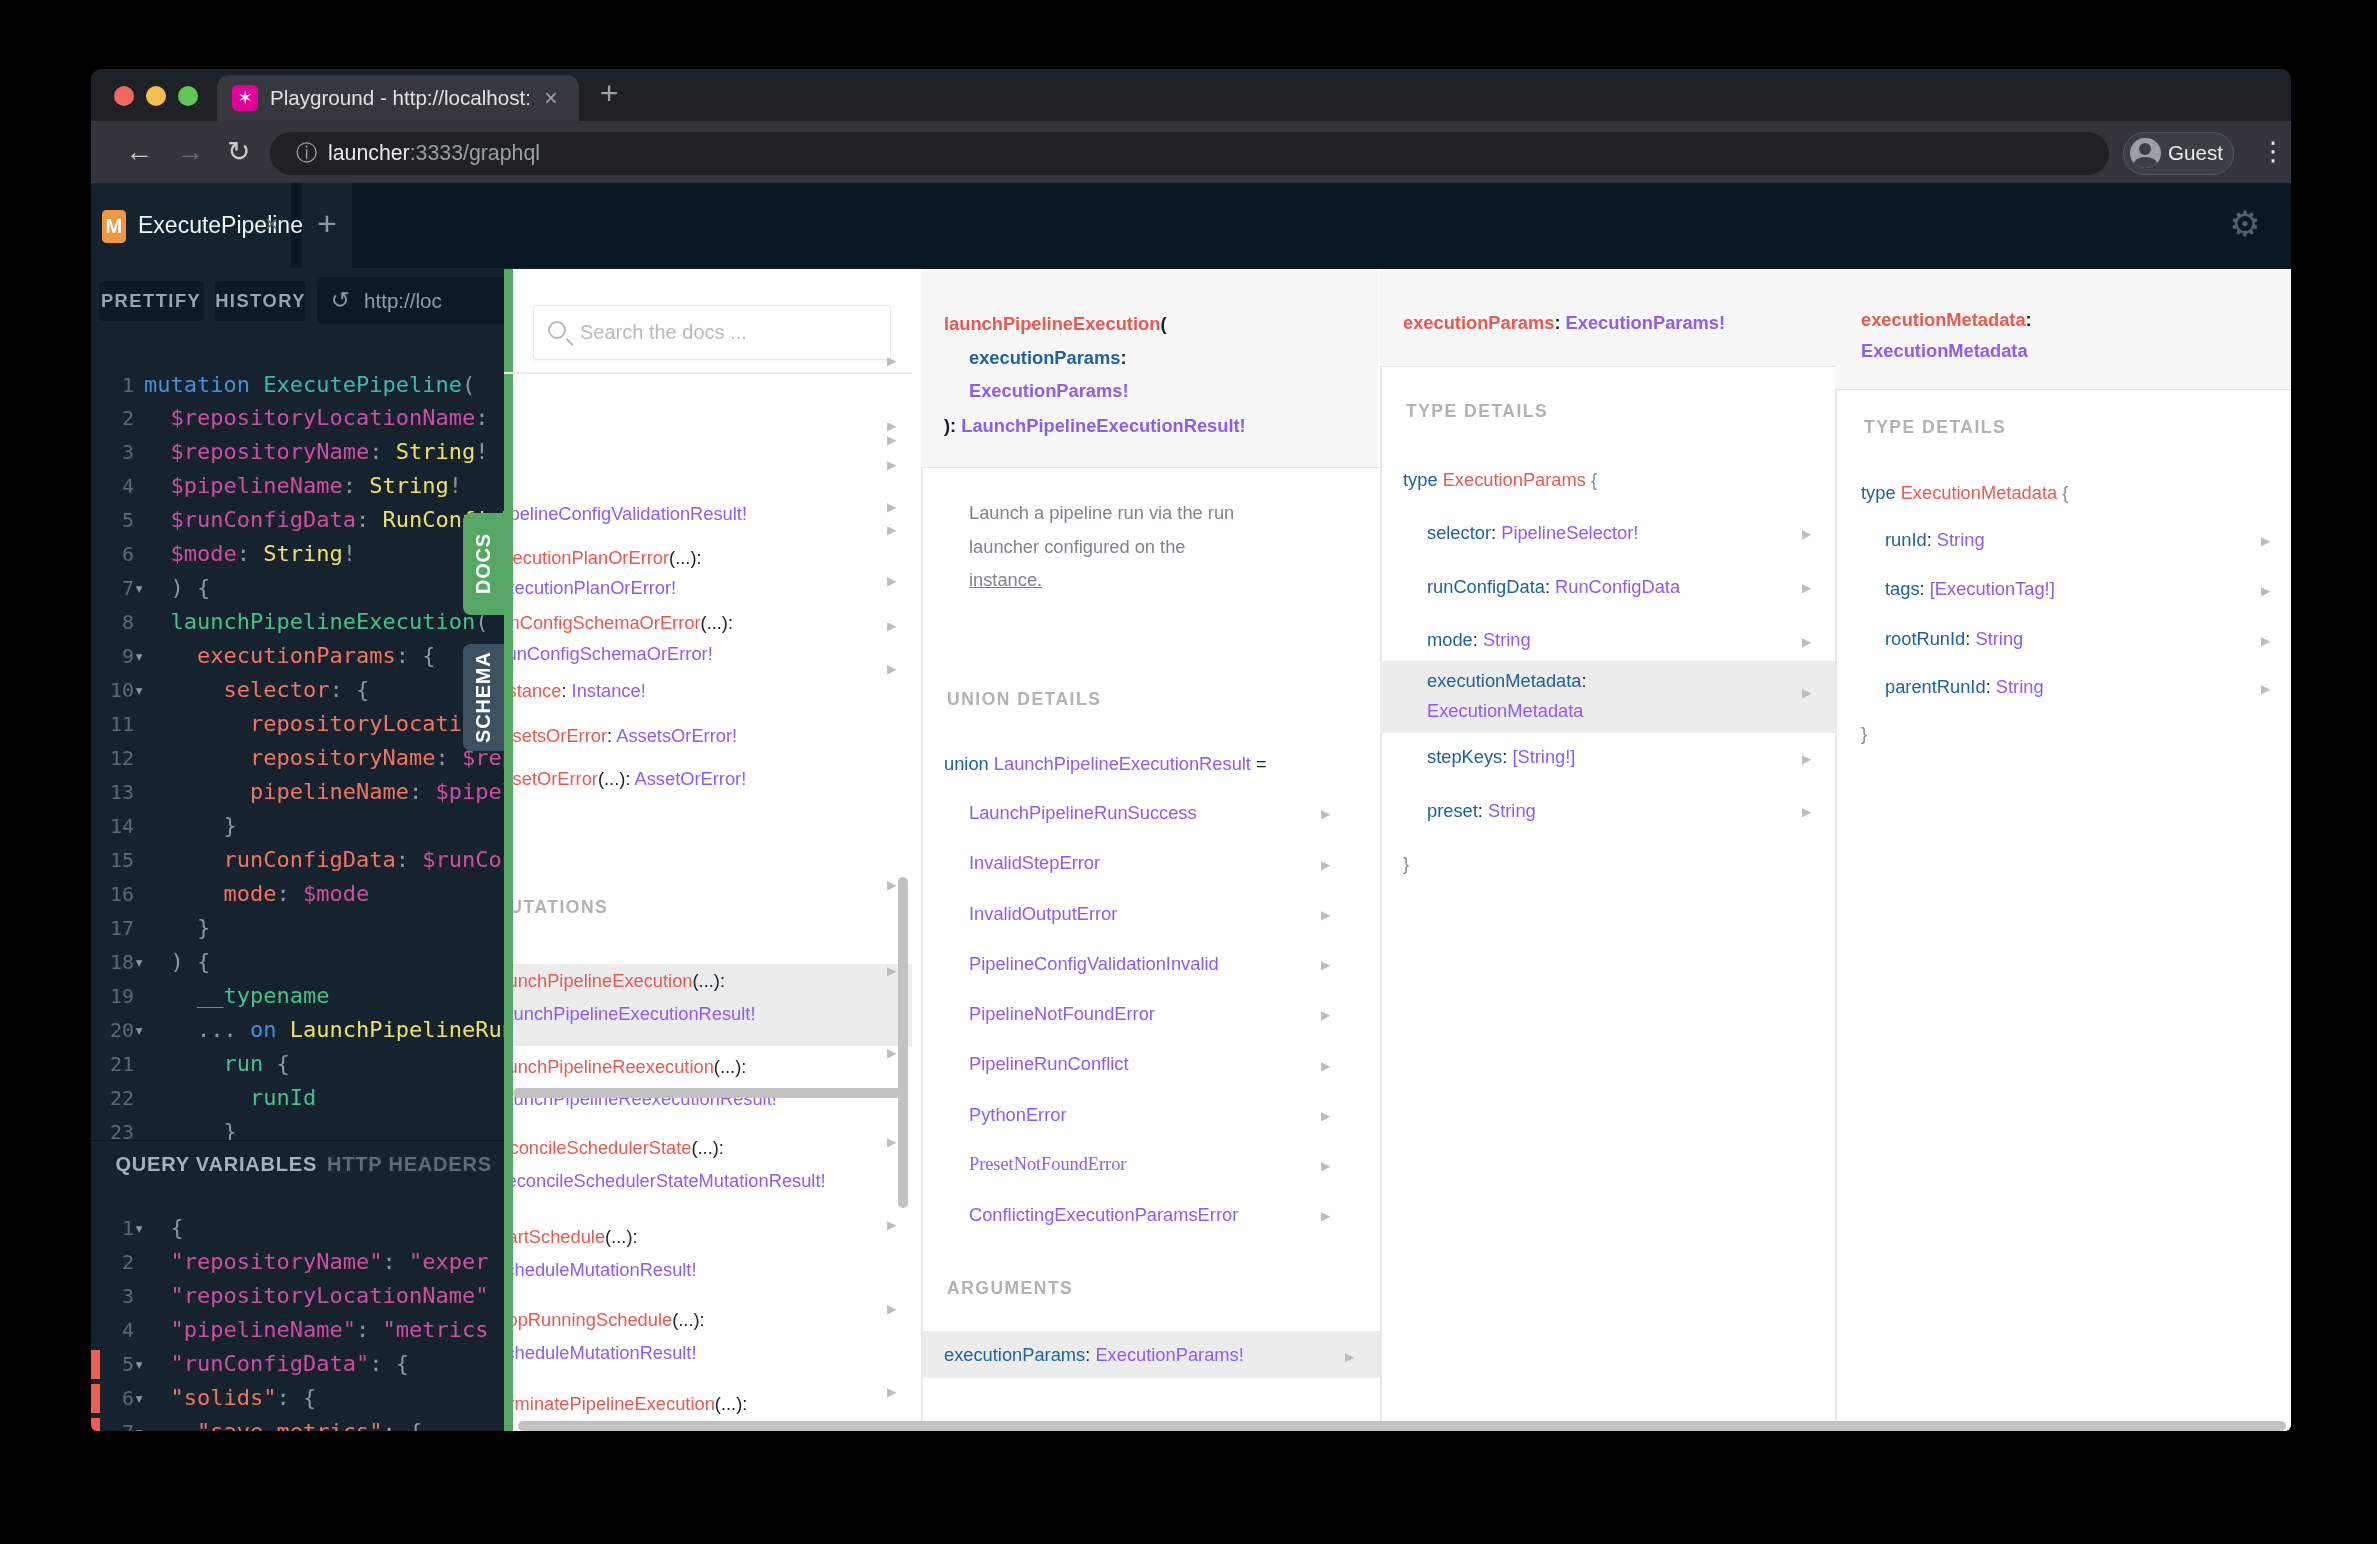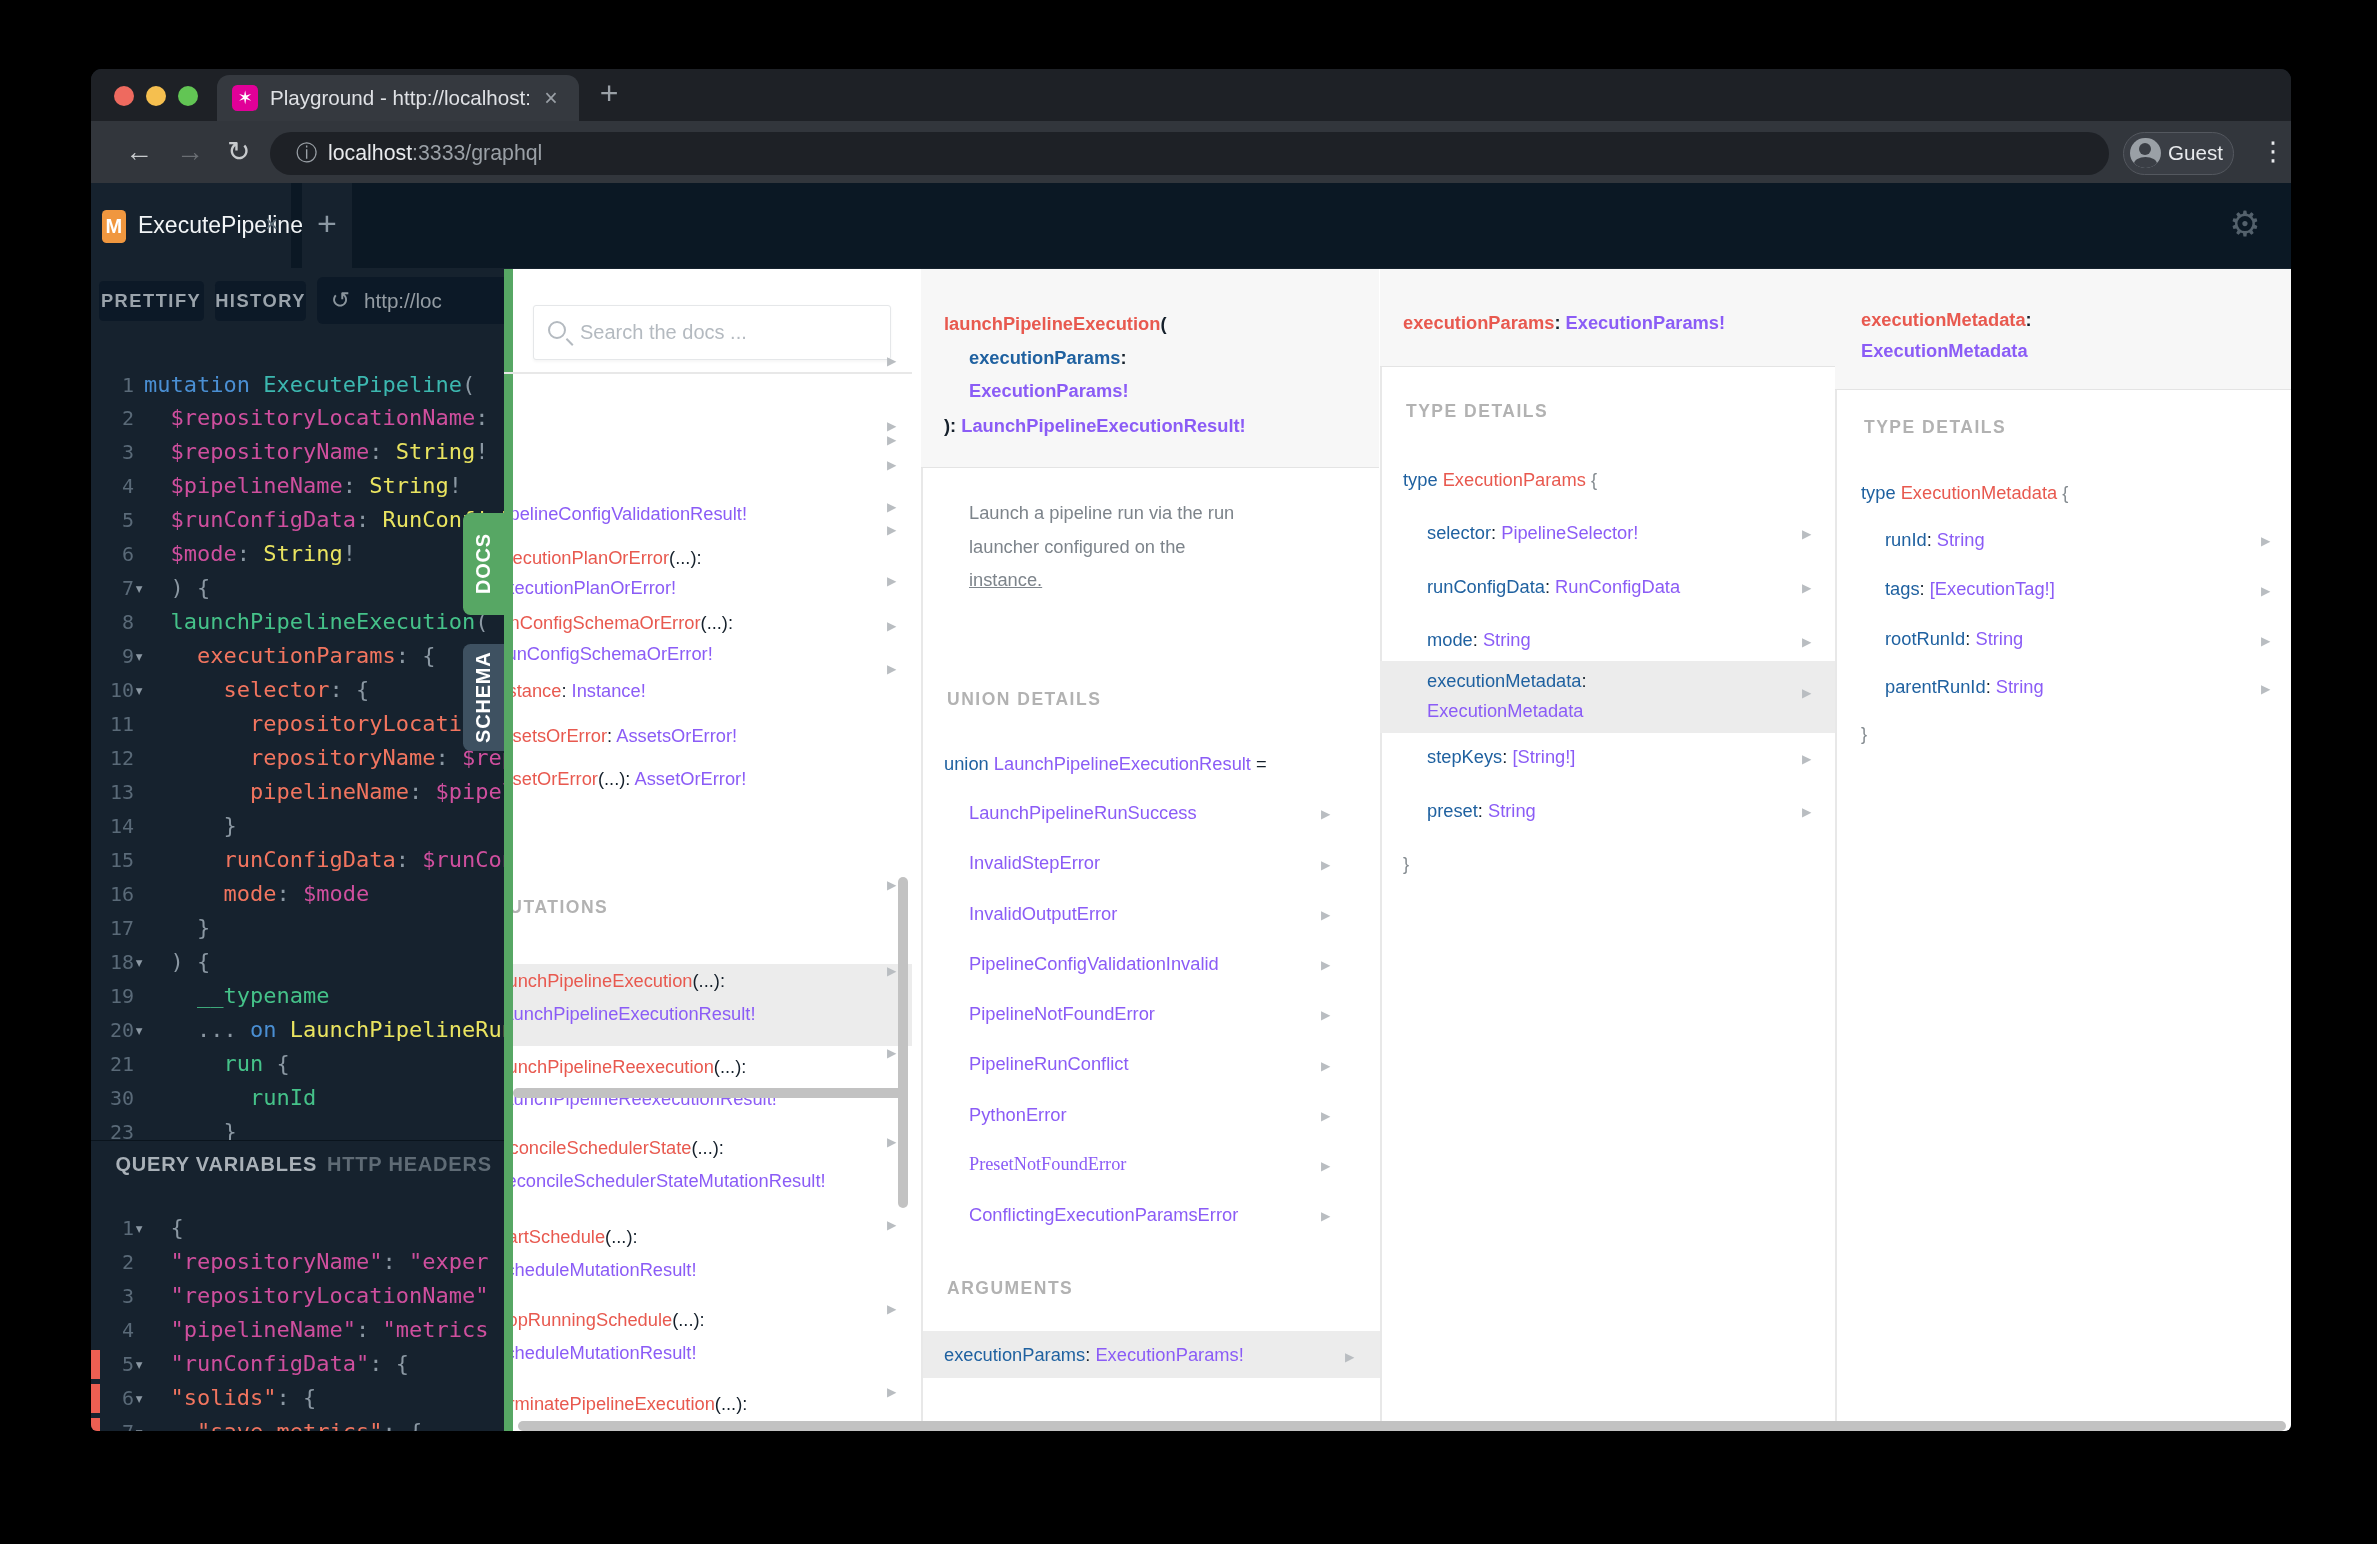--- a/index.html
+++ b/index.html
@@ -107,21 +107,21 @@
     </div>
     <div id="newtab">+</div>
   </div>
 
   <div id="toolbar">
     <div class="navic" style="left:34px">←</div>
     <div class="navic" style="left:85px;color:#6a6e73">→</div>
     <div class="navic" style="left:136px">↻</div>
     <div id="urlpill">
       <div id="info-icon">ⓘ</div>
-      <div id="urltext"><span>localhost</span><span class="mut">:3333/graphql</span></div>
+      <div id="urltext"><span>launcher</span><span class="mut">:3333/graphql</span></div>
     </div>
     <div id="guest">
       <div class="av"></div>
       <div class="gl">Guest</div>
     </div>
     <div id="kebab">⋮</div>
   </div>
 
   <div id="pg-header">
     <div id="doc-tab">
@@ -157,21 +157,21 @@
       <div class="code-line" style="top: 672px;"><span class="gut">12</span><span class="ct"><span class="sg-pl">        </span><span class="sg-fl">repositoryName</span><span class="sg-pn">:</span><span class="sg-pl"> </span><span class="sg-vr">$repositoryName</span></span></div>
       <div class="code-line" style="top: 706px;"><span class="gut">13</span><span class="ct"><span class="sg-pl">        </span><span class="sg-fl">pipelineName</span><span class="sg-pn">:</span><span class="sg-pl"> </span><span class="sg-vr">$pipelineName</span></span></div>
       <div class="code-line" style="top: 740px; padding-left: 28px;"><span class="gut">14</span><span class="ct"><span class="sg-pl">      </span><span class="sg-pn">}</span></span></div>
       <div class="code-line" style="top: 774px;"><span class="gut">15</span><span class="ct"><span class="sg-pl">      </span><span class="sg-fl">runConfigData</span><span class="sg-pn">:</span><span class="sg-pl"> </span><span class="sg-vr">$runConfigData</span></span></div>
       <div class="code-line" style="top: 808px;"><span class="gut">16</span><span class="ct"><span class="sg-pl">      </span><span class="sg-fl">mode</span><span class="sg-pn">:</span><span class="sg-pl"> </span><span class="sg-vr">$mode</span></span></div>
       <div class="code-line" style="top: 842px;"><span class="gut">17</span><span class="ct"><span class="sg-pl">    </span><span class="sg-pn">}</span></span></div>
       <div class="code-line" style="top: 876px;"><span class="gut">18</span><span class="fold">▾</span><span class="ct"><span class="sg-pl">  </span><span class="sg-pn">) {</span></span></div>
       <div class="code-line" style="top: 910px;"><span class="gut">19</span><span class="ct"><span class="sg-pl">    </span><span class="sg-gr">__typename</span></span></div>
       <div class="code-line" style="top: 944px;"><span class="gut">20</span><span class="fold">▾</span><span class="ct"><span class="sg-pl">    </span><span class="sg-pn">...</span><span class="sg-pl"> </span><span class="sg-kw">on</span><span class="sg-pl"> </span><span class="sg-ty">LaunchPipelineRunSuccess</span></span></div>
       <div class="code-line" style="top: 978px;"><span class="gut">21</span><span class="ct"><span class="sg-pl">      </span><span class="sg-gr">run</span><span class="sg-pl"> </span><span class="sg-pn">{</span></span></div>
-      <div class="code-line" style="top: 1012px;"><span class="gut">30</span><span class="ct"><span class="sg-pl">        </span><span class="sg-gr">runId</span></span></div>
+      <div class="code-line" style="top: 1012px;"><span class="gut">22</span><span class="ct"><span class="sg-pl">        </span><span class="sg-gr">runId</span></span></div>
       <div class="code-line" style="top: 1046px;"><span class="gut">23</span><span class="ct"><span class="sg-pl">      </span><span class="sg-pn">}</span></span></div>
     </div>
 
   <div id="vars-panel"></div>
   <div id="qv-label">QUERY VARIABLES</div>
   <div id="hh-label">HTTP HEADERS</div>
   <div id="vars-code">
       <div class="code-line" style="top: 1142px;"><span class="gut">1</span><span class="fold">▾</span><span class="ct"><span class="sg-pl">  </span><span class="sg-pn">{</span></span></div>
       <div class="code-line" style="top: 1176px;"><span class="gut">2</span><span class="ct"><span class="sg-pl">  </span><span class="sg-pk">"repositoryName"</span><span class="sg-pn">: </span><span class="sg-pk">"exper</span></span></div>
       <div class="code-line" style="top: 1210px;"><span class="gut">3</span><span class="ct"><span class="sg-pl">  </span><span class="sg-pk">"repositoryLocationName"</span></span></div>

